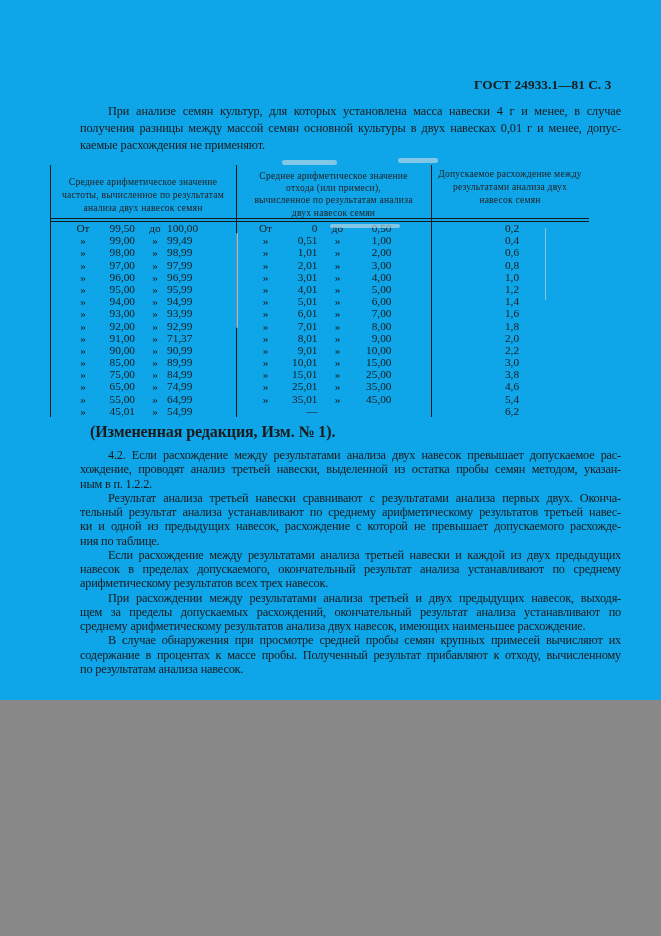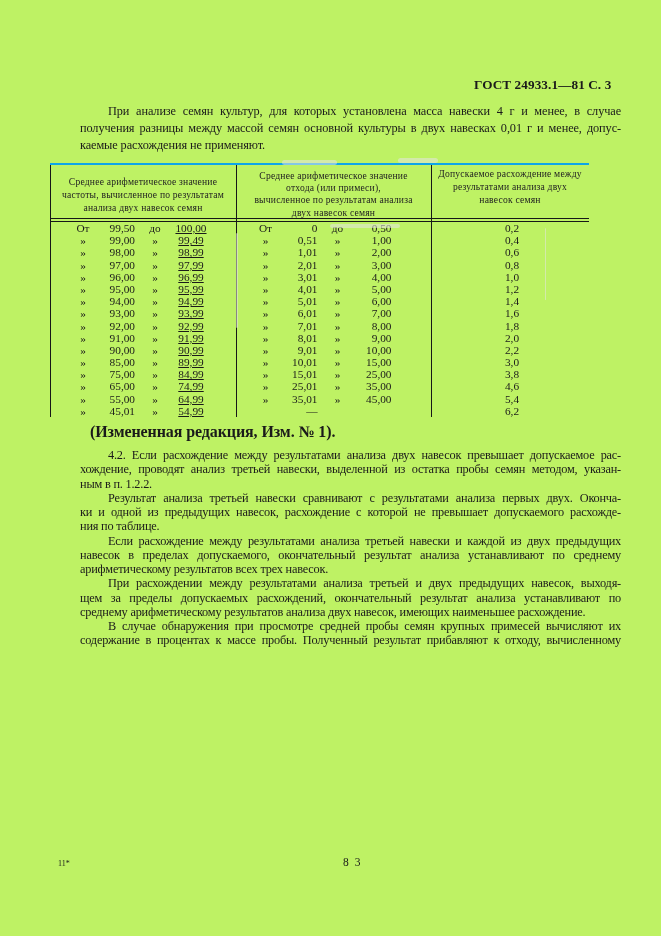--- a/index.html
+++ b/index.html
@@ -1,18 +1,18 @@
 <!DOCTYPE html>
 <html><head>
 <meta charset="utf-8">
 <style>
   html,body { margin:0; padding:0; background:#888; }
   .page {
-    position:relative; width:661px; height:936px; margin:0 auto;
-    background:#bef264; font-family:"Liberation Serif", serif; color:#1a1a1a;
+    position:relative; width:661px; height:700px; margin:0 auto;
+    background:#0ea5e9; font-family:"Liberation Serif", serif; color:#1a1a1a;
     overflow:hidden;
   }
   
   .gost-head {
     position:absolute; left:474px; top:77px;
     font-size:13.2px; font-weight:bold; white-space:nowrap; letter-spacing:0.1px;
   }
   
   .textblock { position:absolute; left:62px; width:541px;margin-left:18px; }
   .textline {
@@ -49,21 +49,21 @@
   }
   .tbody { }
   .trow { display:flex; height:12.2px; line-height:12.2px; font-size:11.3px; }
   .cell1 { width:186px; display:flex; justify-content:center; }
   .cell2 { width:195px; display:flex; justify-content:center; padding-right:22px; box-sizing:border-box; }
   .cell3 { width:158px; text-align:center; padding-right:18px; box-sizing:border-box;padding-left:22px; }
   .grp { display:flex; }
   .mk  { width:24px; text-align:center; }
   .w40 { width:40px; text-align:right; }
   .w42 { width:42px; text-align:right; }
-  .w48 { width:48px; text-align:center;text-decoration:underline; }
+  .w48 { width:48px; text-align:left; }
   .gap { width:8px; }
   
   .sig { position:absolute; left:58px; top:859px; font-size:8px; }
   .pagenum {
     position:absolute; left:0; right:0; top:856px; text-align:center;
     font-size:11.5px; letter-spacing:1.5px;padding-left:44px;
   }
   
   .artifact { position:absolute; background:#e3e3e3; opacity:0.55; border-radius:3px; }
   .a1 { left:236px; top:233px; width:2px;  height:95px; }
@@ -317,21 +317,21 @@
           <div class="cell3">1,8</div>
         </div>
 
         <div class="trow">
           <div class="cell1">
             <span class="grp">
               <span class="mk">»</span>
               <span class="w40">91,00</span>
               <span class="gap"></span>
               <span class="mk">»</span>
-              <span class="w48">91,99</span>
+              <span class="w48">71,37</span>
             </span>
           </div>
           <div class="cell2">
             <span class="grp">
               <span class="mk">»</span>
               <span class="w40">8,01</span>
               <span class="gap"></span>
               <span class="mk">»</span>
               <span class="w42">9,00</span>
             </span>
@@ -478,20 +478,21 @@
   <div class="textblock bodytext">
 
       <div class="textline indent">4.2. Если расхождение между результатами анализа двух навесок превышает допускаемое рас-</div>
 
       <div class="textline">хождение, проводят анализ третьей навески, выделенной из остатка пробы семян методом, указан-</div>
 
       <div class="textline lastline">ным в п. 1.2.2.</div>
 
       <div class="textline indent">Результат анализа третьей навески сравнивают с результатами анализа первых двух. Оконча-</div>
 
+      <div class="textline">тельный результат анализа устанавливают по среднему арифметическому результатов третьей навес-</div>
 
       <div class="textline">ки и одной из предыдущих навесок, расхождение с которой не превышает допускаемого расхожде-</div>
 
       <div class="textline lastline">ния по таблице.</div>
 
       <div class="textline indent">Если расхождение между результатами анализа третьей навески и каждой из двух предыдущих</div>
 
       <div class="textline">навесок в пределах допускаемого, окончательный результат анализа устанавливают по среднему</div>
 
       <div class="textline lastline">арифметическому результатов всех трех навесок.</div>
@@ -499,20 +500,21 @@
       <div class="textline indent">При расхождении между результатами анализа третьей и двух предыдущих навесок, выходя-</div>
 
       <div class="textline">щем за пределы допускаемых расхождений, окончательный результат анализа устанавливают по</div>
 
       <div class="textline lastline">среднему арифметическому результатов анализа двух навесок, имеющих наименьшее расхождение.</div>
 
       <div class="textline indent">В случае обнаружения при просмотре средней пробы семян крупных примесей вычисляют их</div>
 
       <div class="textline">содержание в процентах к массе пробы. Полученный результат прибавляют к отходу, вычисленному</div>
 
+      <div class="textline lastline">по результатам анализа навесок.</div>
     </div>
 
   <div class="sig">11*</div>
   <div class="pagenum">8 3</div>
 
   <div class="artifact a1"></div>
   <div class="artifact a2"></div>
   <div class="artifact a3"></div>
   <div class="artifact a4"></div>
   <div class="artifact a5"></div>

